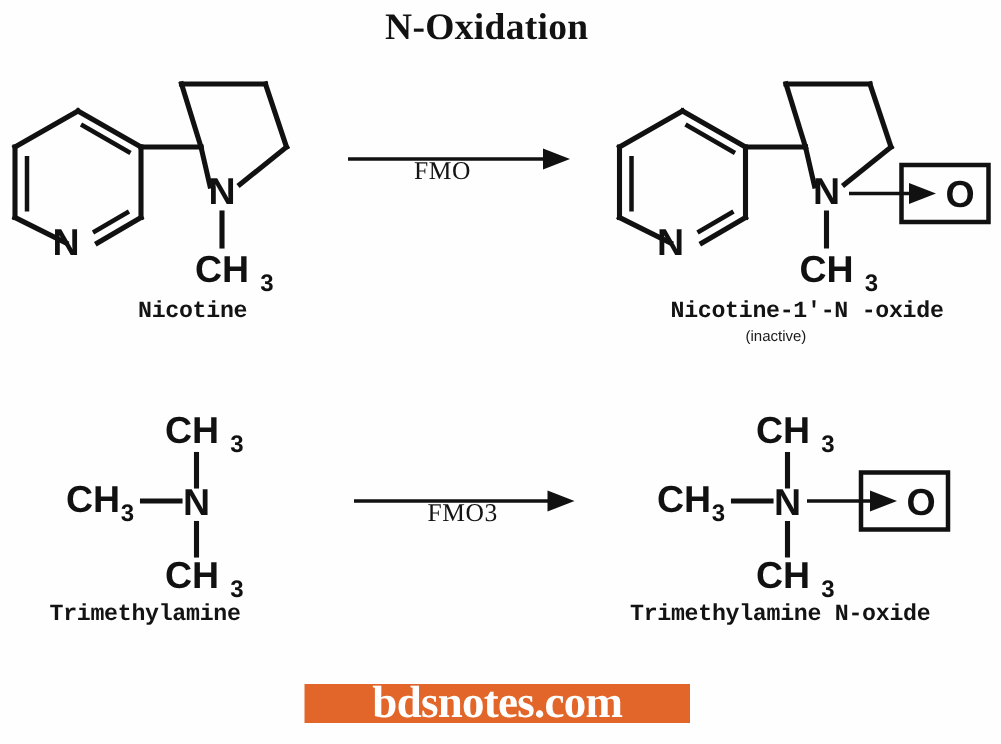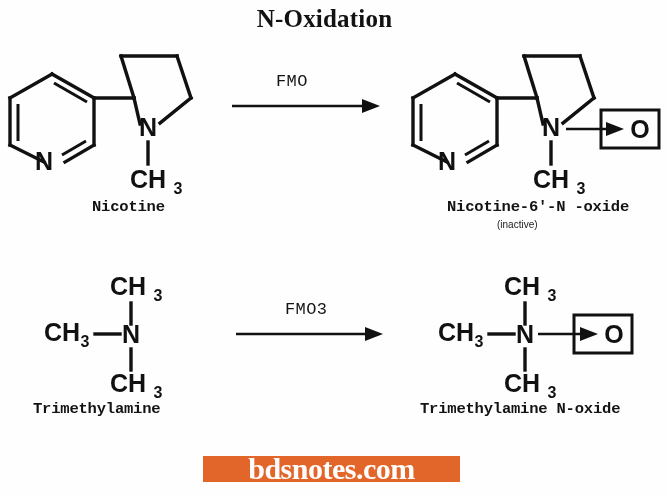--- a/index.html
+++ b/index.html
@@ -46,26 +46,27 @@
   .sub-label {
     position: absolute;
     font-family: "Liberation Sans", sans-serif;
     font-weight: normal;
     font-size: 10px;
     color: #1a1a1a;
     white-space: nowrap;
   }
   .enzyme-label {
     position: absolute;
-    font-family: Liberation Mono, monospace;
+    font-family: Liberation Serif, serif;
     font-weight: normal;
     font-size: 17px;
     color: #141414;
     white-space: nowrap;
     letter-spacing: 0.4px;
+    margin-top: 32px;
   }
   #label-nicotine      { left: 92px;  top: 198px; }
   #label-nicotine-nox  { left: 447px; top: 198px; }
   #label-inactive      { left: 497px; top: 219px; }
   #label-tma           { left: 33px;  top: 400px; text-align: center; }
   #label-tmano         { left: 420px; top: 400px; }
   #label-fmo           { left: 276px; top: 72px;  }
   #label-fmo3          { left: 285px; top: 300px; }
 
   .watermark {
@@ -235,20 +236,20 @@
       <path d="M 580 327 L 598 334 L 580 341 Z" fill="#111111"></path>
       <text class="atom" x="614" y="343" text-anchor="middle">O</text>
     </g>
   </g>
 </svg>
 
 <div class="enzyme-label" id="label-fmo">FMO</div>
 <div class="enzyme-label" id="label-fmo3">FMO3</div>
 
 <div class="cmpd-label" id="label-nicotine">Nicotine</div>
-<div class="cmpd-label" id="label-nicotine-nox">Nicotine-6'-N -oxide</div>
+<div class="cmpd-label" id="label-nicotine-nox">Nicotine-1'-N -oxide</div>
 <div class="sub-label" id="label-inactive">(inactive)</div>
 <div class="cmpd-label" id="label-tma">Trimethylamine</div>
 <div class="cmpd-label" id="label-tmano">Trimethylamine N-oxide</div>
 
 <div class="watermark">
   <span class="watermark-text">bdsnotes.com</span>
 </div>
 
 </body></html>

